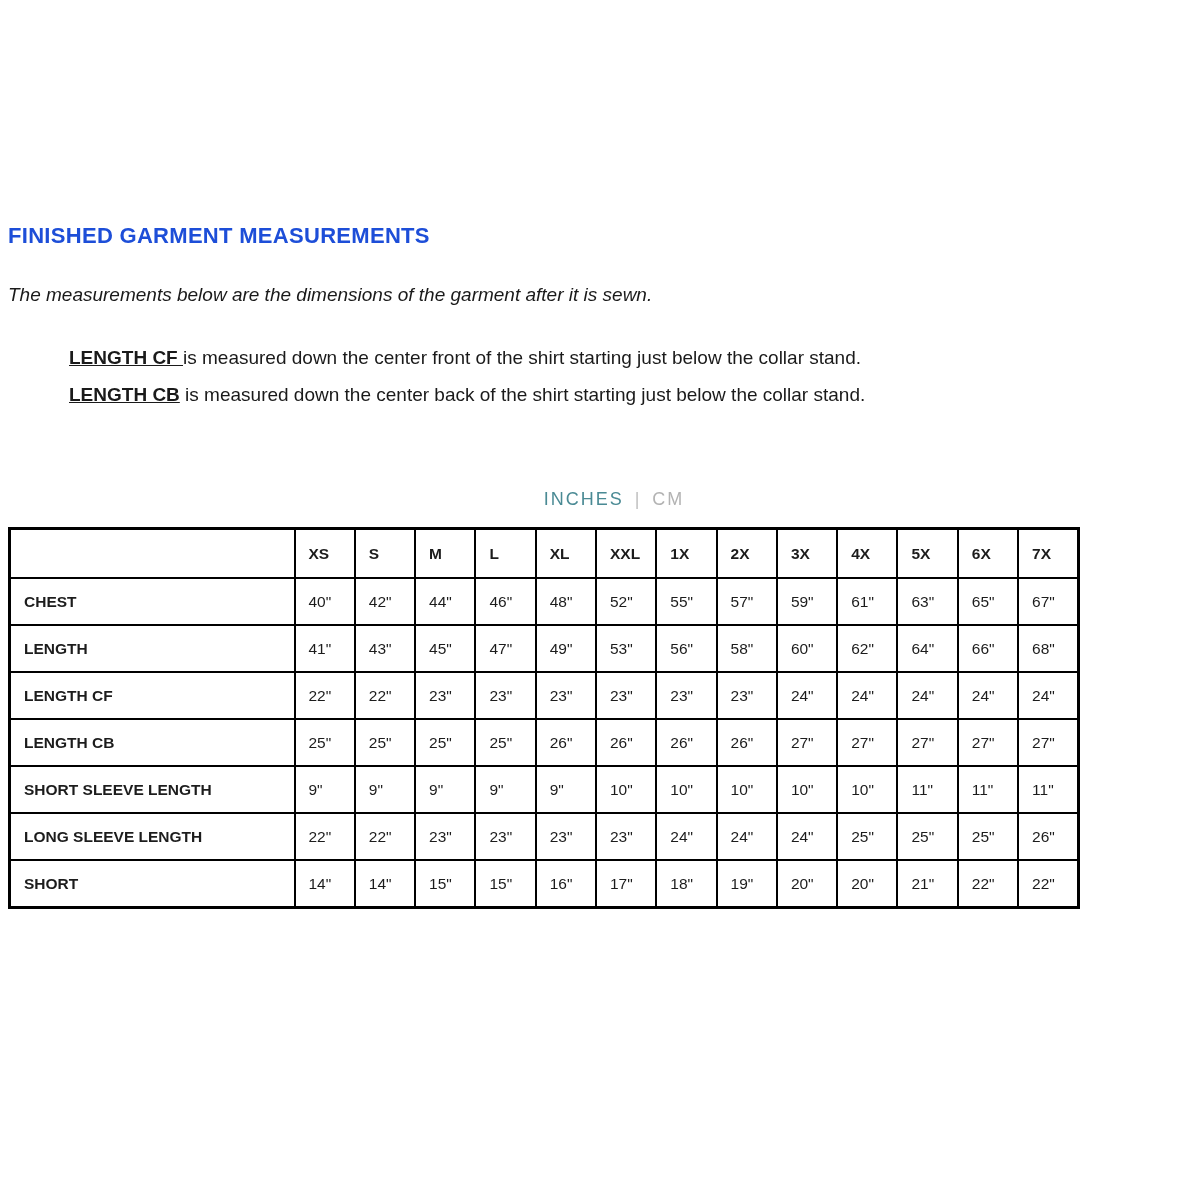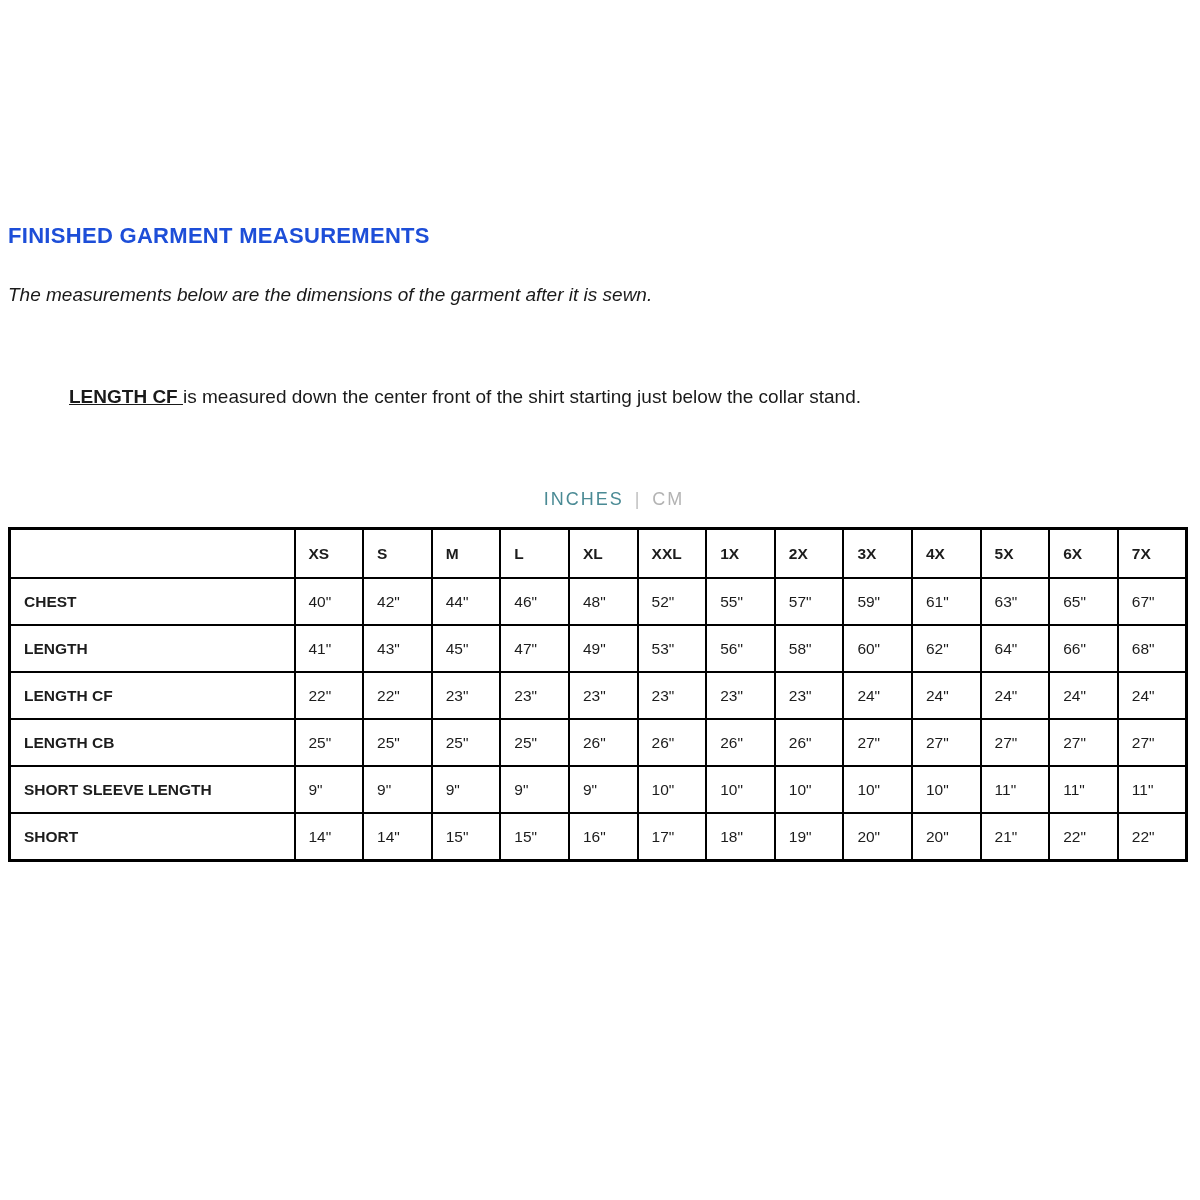--- a/index.html
+++ b/index.html
@@ -15,35 +15,35 @@
     position: absolute; top: 223px; left: 8px;
     font-size: 22px; font-weight: 700; letter-spacing: 0.3px;
     color: #1d4ed8;
   }
   .intro {
     position: absolute; top: 284px; left: 8px;
     font-size: 19px; color: #1a1a1a; font-style: italic;
   }
   .notes {
     position: absolute; top: 339px; left: 69px; width: 1124px;
-    font-size: 19px; line-height: 37px; color: #1a1a1a; margin-top: 39px;
+    font-size: 19px; line-height: 37px; color: #1a1a1a;
   }
   .note-term { font-weight: 700; text-decoration: underline; }
 
   .units {
     position: absolute; top: 489px; left: 0; width: 1200px;
     text-align: center; font-size: 18px; letter-spacing: 2px;
   }
   .units .sel   { color: #4a8a94; cursor: pointer; margin-left: 28px; }
   .units .sep   { color: #c0c0c0; padding: 0 11px; font-weight: 300; }
   .units .other { color: #b3b3b3; cursor: pointer; }
 
   table.size-table {
     position: absolute; top: 527px; left: 8px;
-    width: 1180px; border-collapse: collapse; table-layout: fixed;
+    width: 1072px; border-collapse: collapse; table-layout: fixed;
     border: 3px solid #000000;
     background: #ffffff;
   }
   .size-table th, .size-table td {
     border: 2px solid #000000;
     vertical-align: middle;
     text-align: left;
     font-size: 15.5px;
     color: #1c1c1c;
     padding: 0 4px 0 13px;
@@ -59,20 +59,21 @@
 <body>
 
 <div class="page">
 
   <div class="title">FINISHED GARMENT MEASUREMENTS</div>
 
   <div class="intro">The measurements below are the dimensions of the garment after it is sewn.</div>
 
   <div class="notes">
     <div class="note"><span class="note-term">LENGTH CF </span><span>is measured down the center front of the shirt starting just below the collar stand.</span></div>
+    <div class="note"><span class="note-term">LENGTH CB</span><span> is measured down the center back of the shirt starting just below the collar stand.</span></div>
   </div>
 
   <div class="units">
     <span class="sel">INCHES</span><span class="sep">|</span><span class="other">CM</span>
   </div>
 
   <table class="size-table">
     <colgroup>
         <col class="label-col">
         <col>
@@ -182,20 +183,36 @@
           <td>10"</td>
           <td>10"</td>
           <td>10"</td>
           <td>10"</td>
           <td>10"</td>
           <td>11"</td>
           <td>11"</td>
           <td>11"</td>
         </tr>
         <tr>
+          <td class="row-label">LONG SLEEVE LENGTH</td>
+          <td>22"</td>
+          <td>22"</td>
+          <td>23"</td>
+          <td>23"</td>
+          <td>23"</td>
+          <td>23"</td>
+          <td>24"</td>
+          <td>24"</td>
+          <td>24"</td>
+          <td>25"</td>
+          <td>25"</td>
+          <td>25"</td>
+          <td>26"</td>
+        </tr>
+        <tr>
           <td class="row-label">SHORT</td>
           <td>14"</td>
           <td>14"</td>
           <td>15"</td>
           <td>15"</td>
           <td>16"</td>
           <td>17"</td>
           <td>18"</td>
           <td>19"</td>
           <td>20"</td>

